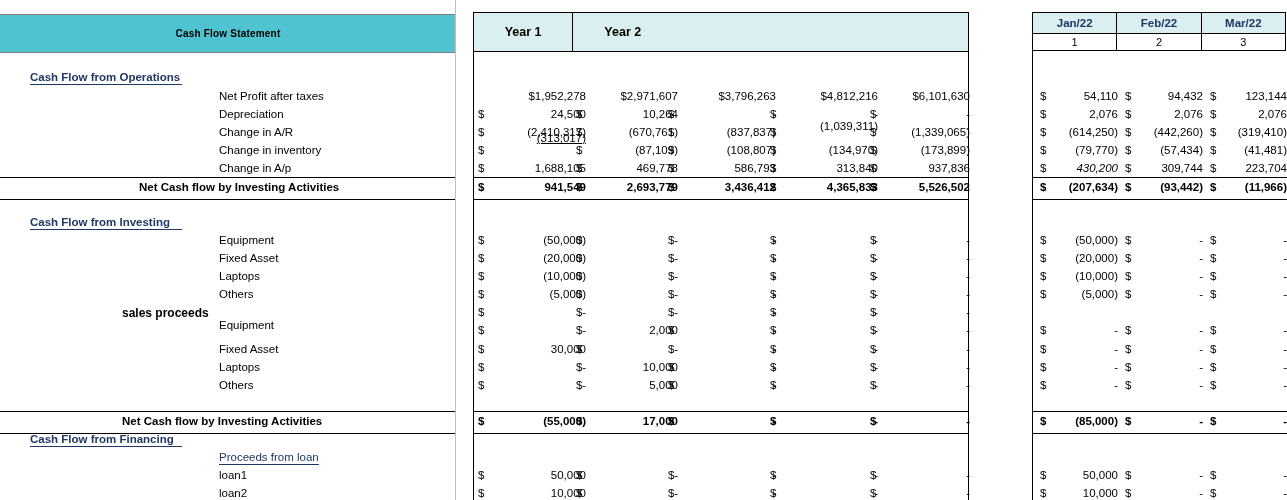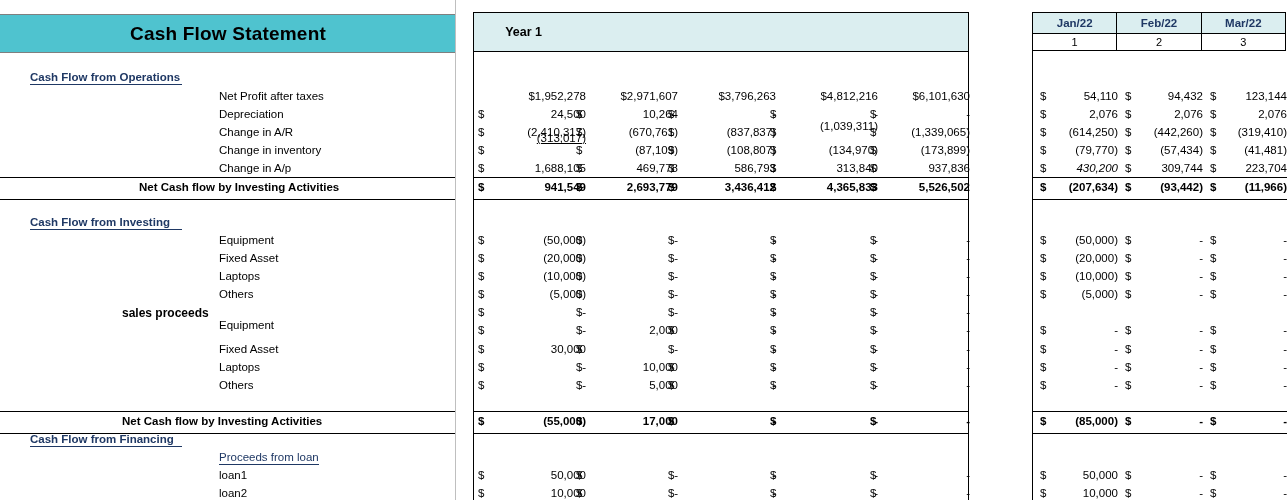--- a/index.html
+++ b/index.html
@@ -38,21 +38,21 @@
     background: #4fc3cf;
     border-top: 1px solid #7f7f7f;
     border-bottom: 1px solid #7f7f7f;
     box-sizing: border-box;
     display: flex;
     align-items: center;
     justify-content: center;
   }
   .title-bar span {
     font-weight: bold;
-    font-size: 19px;
+    font-size: 10px;
     letter-spacing: .2px;
   }
 
   .section-head {
     position: absolute;
     left: 30px;
     font-size: 11.5px;
     font-weight: bold;
     color: #1f3864;
     border-bottom: 1px solid #1f3864;
@@ -242,20 +242,21 @@
     <div class="lp-rule" style="top:177px;"></div>
     <div class="lp-rule" style="top:199px;"></div>
     <div class="lp-rule" style="top:411px;"></div>
     <div class="lp-rule" style="top:433px;"></div>
     <div class="panel-edge"></div>
   </div>
 
   <div class="year-table">
     <div class="yr-head">
       <div>Year 1</div>
+      <div>Year 2</div>
     </div>
   </div>
 
   <div class="month-table">
     <div class="mo-head">
       <div>Jan/22</div>
       <div>Feb/22</div>
       <div>Mar/22</div>
     </div>
     <div class="mo-sub">

